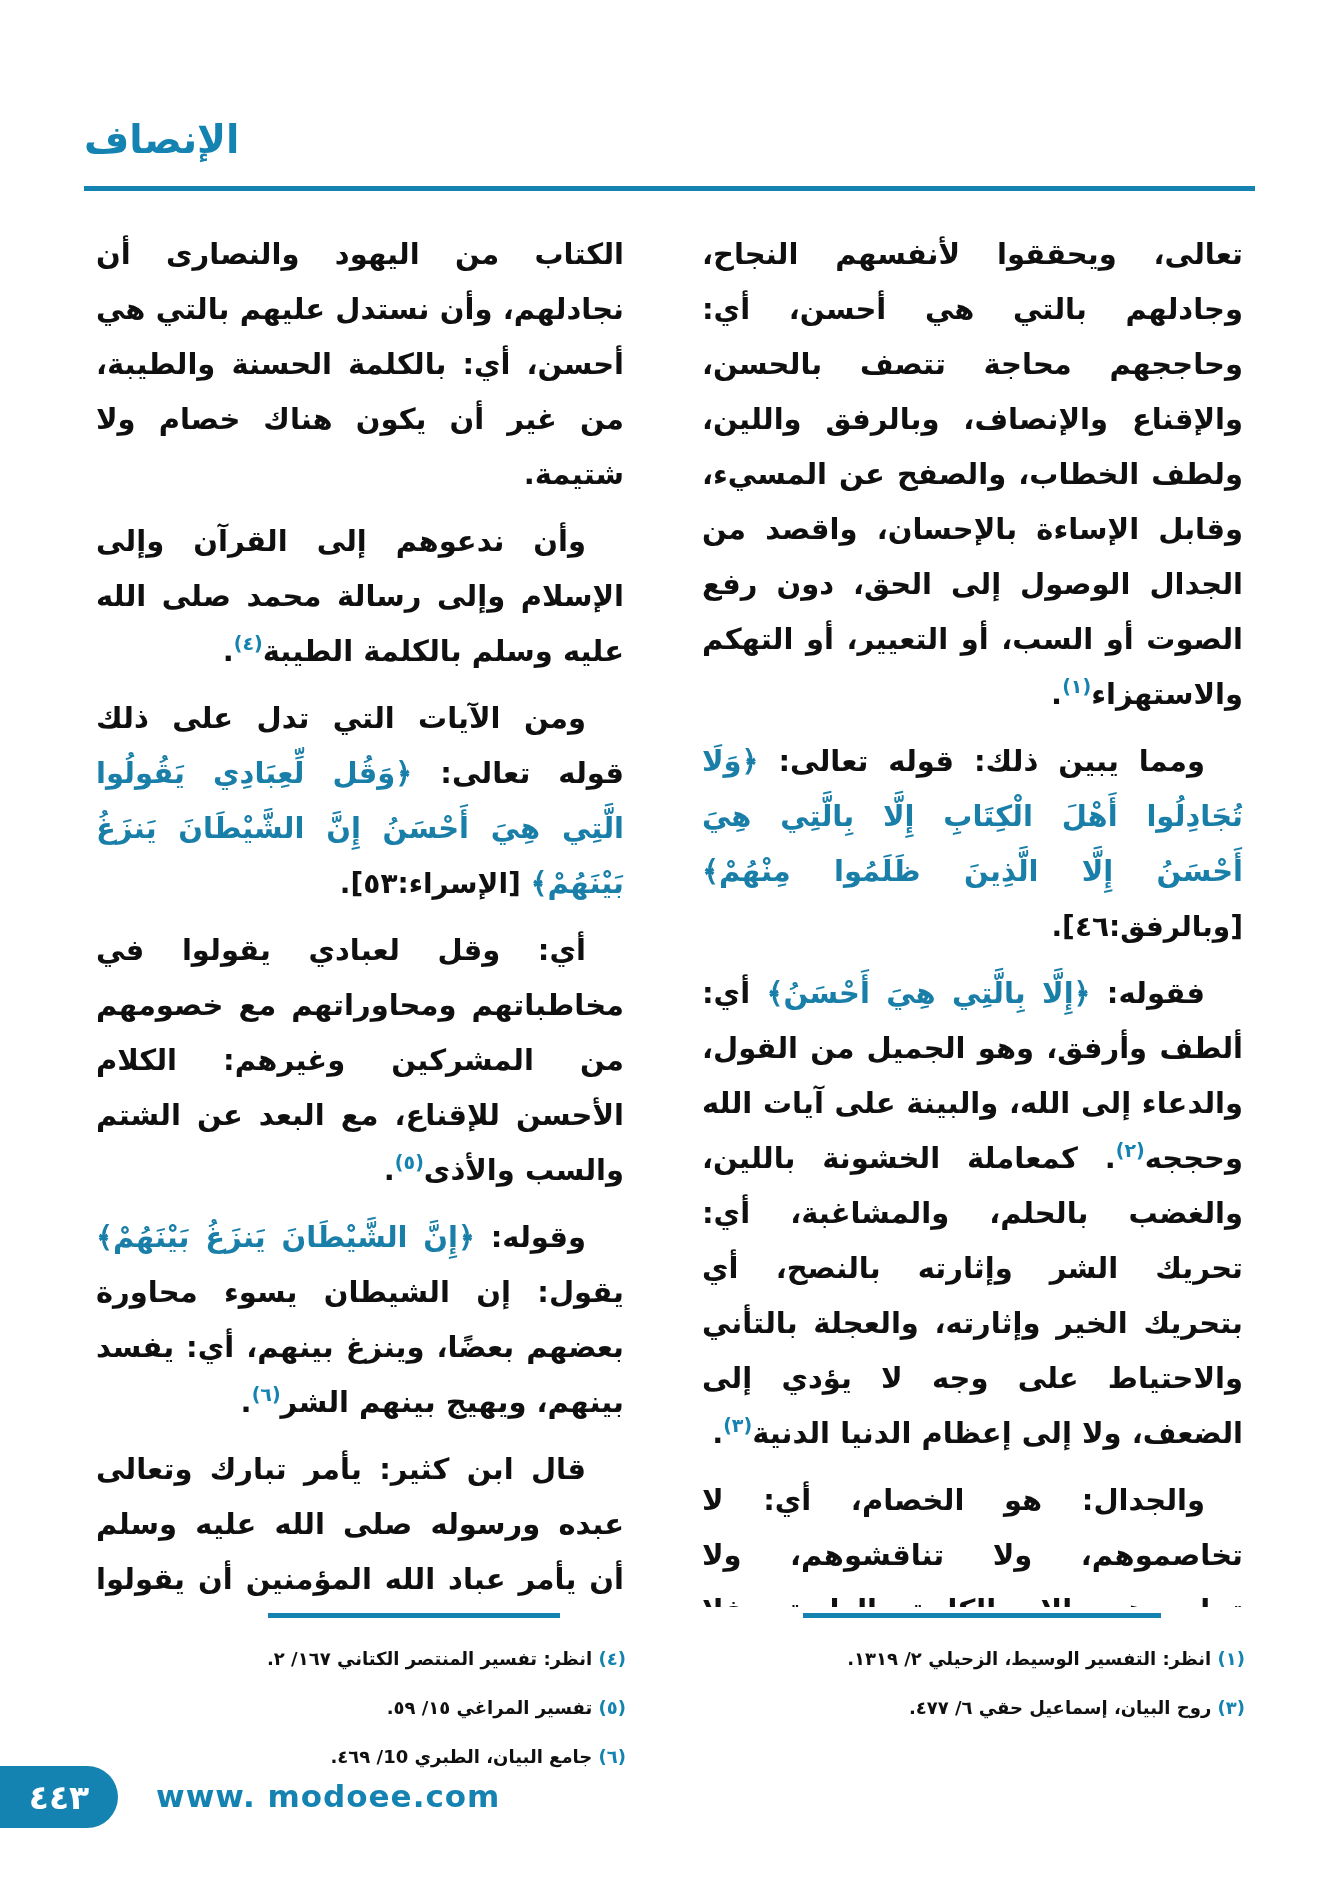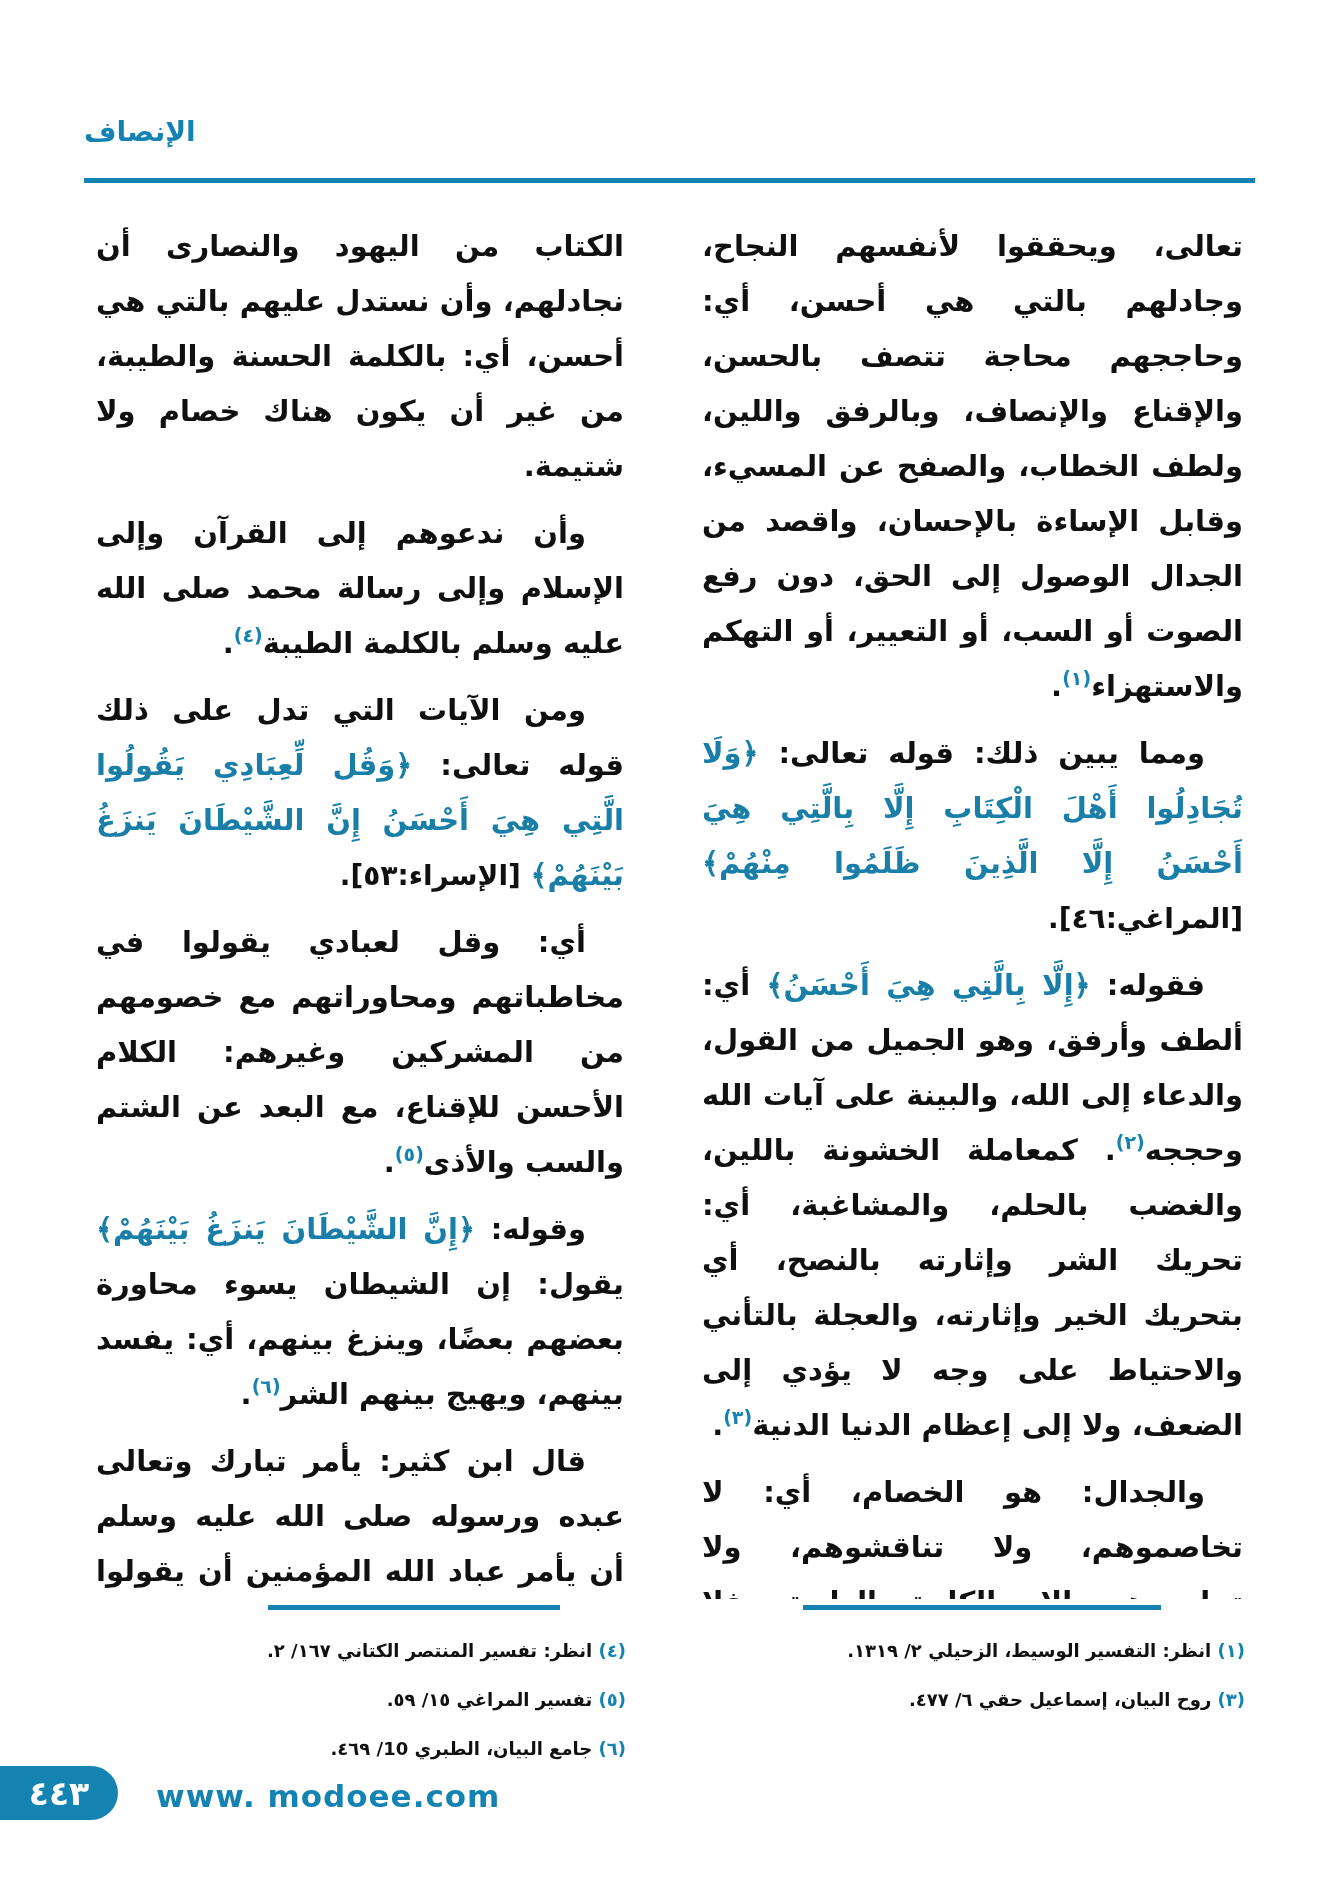--- a/index.html
+++ b/index.html
@@ -11,22 +11,22 @@
   html,body{margin:0;padding:0;}
   body{
     width:1339px;height:1890px;background:#ffffff;
     font-family:"DejaVu Sans", sans-serif;color:var(--ink);
   }
   .page{position:relative;width:1339px;height:1890px;overflow:hidden;background:#fff;}
 
   
   .header{padding:104px 84px 0 84px;}
   .title{
-    color:var(--accent);font-size:28px;font-weight:bold;line-height:56px;
-    width:fit-content;direction:rtl;
+    color:var(--accent);font-size:39px;font-weight:bold;line-height:56px;
+    width:fit-content;direction:rtl;margin-top:8px;
   }
   .rule{margin-top:18px;height:5px;background:var(--accent);}
 
   
   .columns{
     display:flex;justify-content:space-between;direction:rtl;
     padding:0 84px;margin-top:24px;
   }
   .col{width:565px;display:flex;flex-direction:column;}
   .col[data-col="left"]{width:552px;}
@@ -50,21 +50,21 @@
   .fns{
     direction:rtl;text-align:right;font-size:18px;font-weight:bold;
     line-height:49px;color:var(--ink);padding-right:10px;
   }
   .fn{white-space:nowrap;}
   .fn-marker{color:var(--accent);}
   .fn-text{color:var(--ink);}
 
   
   .badge{
-    position:absolute;left:0;top:1766px;width:118px;height:54px;
+    position:absolute;left:0;top:1766px;width:118px;height:62px;
     background:var(--accent);border-radius:0 31px 31px 0;
     display:flex;align-items:center;justify-content:center;
   }
   .badge span{color:#ffffff;font-size:33px;font-weight:bold;line-height:1;}
   .site{
     position:absolute;left:156px;top:1778px;color:var(--accent);
     font-size:31px;font-weight:bold;letter-spacing:1px;
   }
 </style>
 </head>
@@ -75,21 +75,21 @@
   <header class="header">
     <div class="title">الإنصاف</div>
     <div class="rule"></div>
   </header>
 
   <main class="columns">
 
     <section class="col" data-col="right">
       <div class="paras">
           <p class="para"><span class="seg-t">تعالى، ويحققوا لأنفسهم النجاح، وجادلهم بالتي هي أحسن، أي: وحاججهم محاجة تتصف بالحسن، والإقناع والإنصاف، وبالرفق واللين، ولطف الخطاب، والصفح عن المسيء، وقابل الإساءة بالإحسان، واقصد من الجدال الوصول إلى الحق، دون رفع الصوت أو السب، أو التعيير، أو التهكم والاستهزاء</span><span class="seg-fn">(١)</span><span class="seg-t">.</span></p>
-          <p class="para indent"><span class="seg-t">ومما يبين ذلك: قوله تعالى: </span><span class="seg-q">﴿وَلَا تُجَادِلُوا أَهْلَ الْكِتَابِ إِلَّا بِالَّتِي هِيَ أَحْسَنُ إِلَّا الَّذِينَ ظَلَمُوا مِنْهُمْ﴾</span><span class="seg-ref"> [المراغي:٤٦].</span></p>
+          <p class="para indent"><span class="seg-t">ومما يبين ذلك: قوله تعالى: </span><span class="seg-q">﴿وَلَا تُجَادِلُوا أَهْلَ الْكِتَابِ إِلَّا بِالَّتِي هِيَ أَحْسَنُ إِلَّا الَّذِينَ ظَلَمُوا مِنْهُمْ﴾</span><span class="seg-ref"> [وبالرفق:٤٦].</span></p>
           <p class="para indent"><span class="seg-t">فقوله: </span><span class="seg-q">﴿إِلَّا بِالَّتِي هِيَ أَحْسَنُ﴾</span><span class="seg-t"> أي: ألطف وأرفق، وهو الجميل من القول، والدعاء إلى الله، والبينة على آيات الله وحججه</span><span class="seg-fn">(٢)</span><span class="seg-t">. كمعاملة الخشونة باللين، والغضب بالحلم، والمشاغبة، أي: تحريك الشر وإثارته بالنصح، أي بتحريك الخير وإثارته، والعجلة بالتأني والاحتياط على وجه لا يؤدي إلى الضعف، ولا إلى إعظام الدنيا الدنية</span><span class="seg-fn">(٣)</span><span class="seg-t">.</span></p>
           <p class="para indent"><span class="seg-t">والجدال: هو الخصام، أي: لا تخاصموهم، ولا تناقشوهم، ولا تحاوروهم إلا بالكلمة الطيبة، فلا تعنيف، ولا شتيمة، ولا صراخ، ولا تقبيح، ولا شتم وذم.</span></p>
         </div>
       <div class="fnsep"></div>
       <div class="fns">
           <div class="fn"><span class="fn-marker">(١) </span><span class="fn-text">انظر: التفسير الوسيط، الزحيلي ٢/ ١٣١٩.</span></div>
           <div class="fn"><span class="fn-marker">(٣) </span><span class="fn-text">روح البيان، إسماعيل حقي ٦/ ٤٧٧.</span></div>
         </div>
     </section>
 

